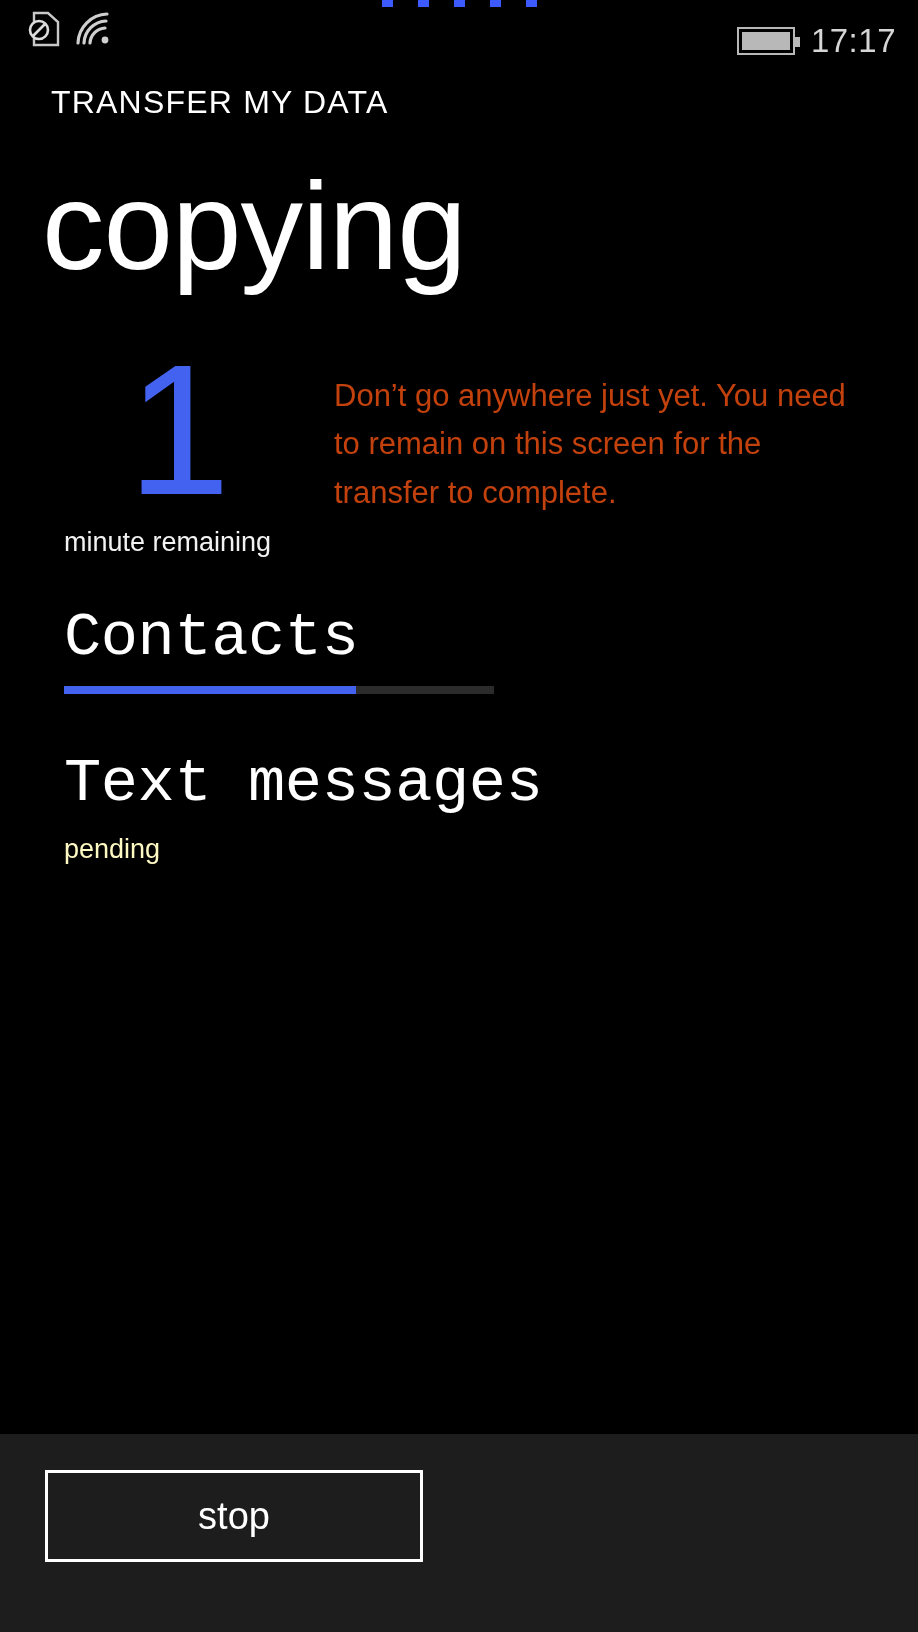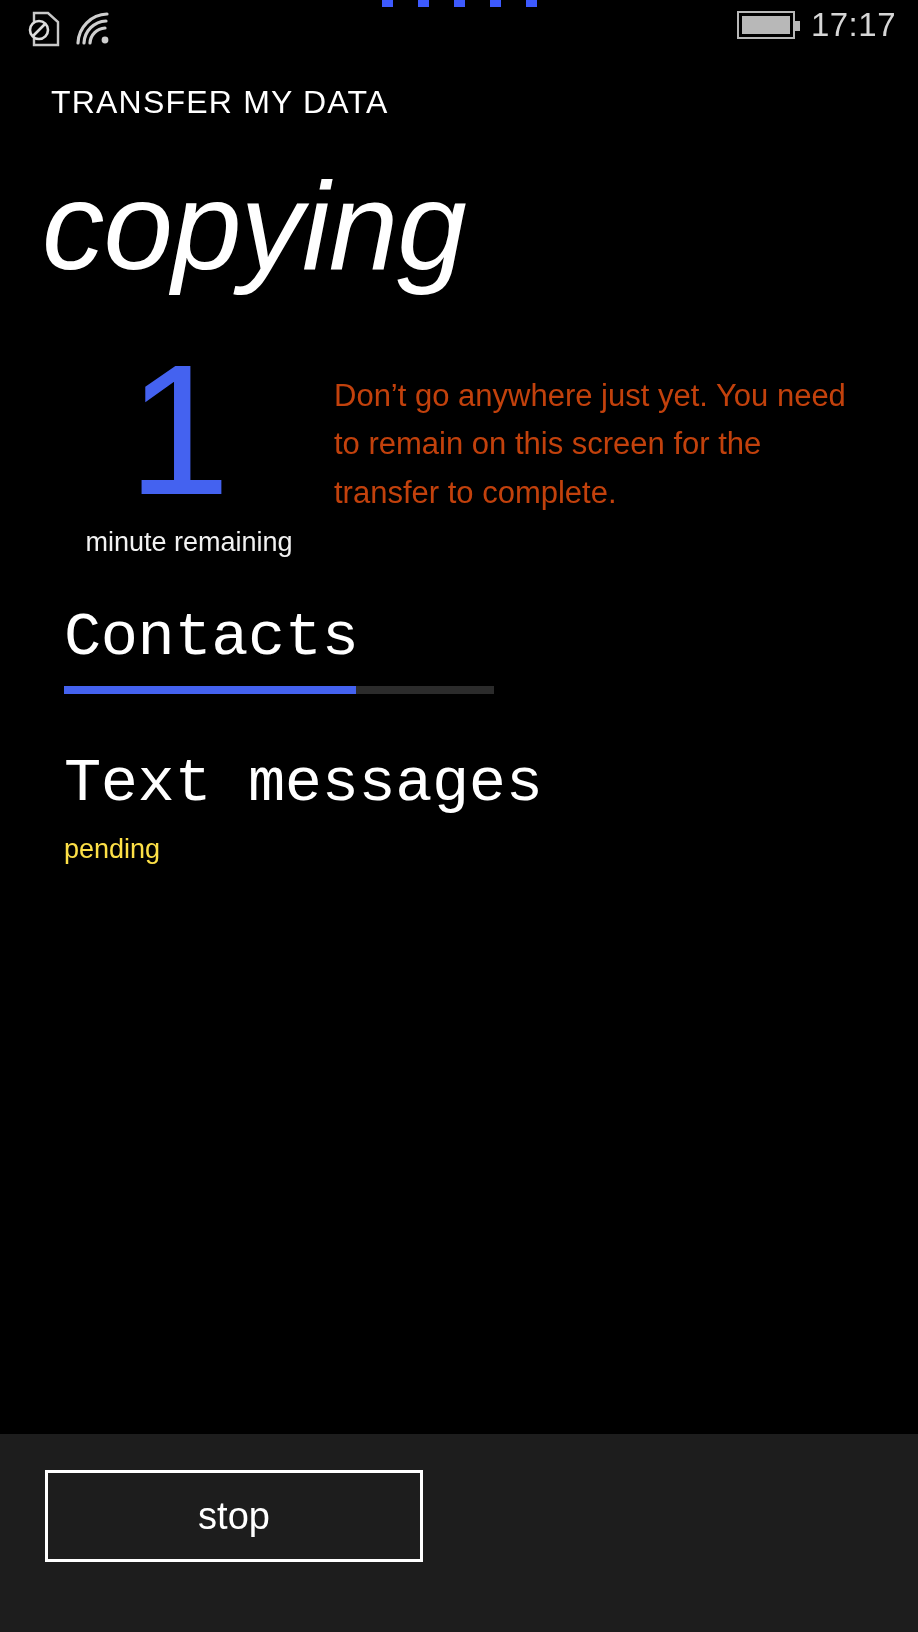--- a/index.html
+++ b/index.html
@@ -27,21 +27,21 @@
   .icon-sim  { width:34px; height:36px; display:block; }
   .icon-wifi { width:38px; height:34px; display:block; }
 
   .dots {
     position:absolute; top:-4px; left:0; width:918px;
     display:flex; justify-content:center; gap:25px;
   }
   .dot { width:11px; height:11px; background:#3d5afe; }
 
   .sb-right {
-    position:absolute; right:22px; top:8px;
+    position:absolute; right:22px; top:24px;
     display:flex; align-items:center; gap:16px;
   }
   .battery {
     position:relative; width:58px; height:28px;
     border:2px solid #b8b8b8; background:transparent;
   }
   .battery .fill {
     position:absolute; left:3px; top:3px; right:3px; bottom:3px;
     background:#b8b8b8;
   }
@@ -55,34 +55,33 @@
   }
 
   
   .app-title {
     position:absolute; left:51px; top:84px;
     font-size:32px; letter-spacing:1.2px; color:#fff; font-weight:400;
   }
   .page-title {
     position:absolute; left:42px; top:160px;
     font-size:125px; font-weight:300; color:#fff;
-    line-height:1.05; letter-spacing:-1px;font-style:italic;
+    line-height:1.05; letter-spacing:-1px;
   }
 
   
   .eta-wrap { position:absolute; left:0; top:355px; width:918px; }
   .eta-number {
     position:absolute; left:64px; top:0; width:230px;
     text-align:center;
     font-size:185px; font-weight:300; line-height:0.82;
     color:#4462f0;
   }
   .eta-label {
     position:absolute; left:64px; top:172px; width:250px;
-    text-align:center;
     font-size:27px; color:#f2f2f2; font-weight:400;
   }
   .eta-note {
     position:absolute; left:334px; top:17px; width:530px;
     font-size:31px; line-height:1.56; color:#c2410c; font-weight:400;
   }
 
   
   .tasks { position:absolute; left:64px; top:600px; width:800px; }
   .task { position:relative; }
@@ -95,21 +94,21 @@
     width:430px; height:8px; background:#2b2b2b;
     margin-top:10px;
   }
   .progress-fill {
     position:absolute; left:0; top:0; height:8px; background:#4462f0;
   }
   .task-status {
     margin-top:13px;
     font-size:27px; color:#f0f0f0; font-weight:400;
   }
-  .task-status.muted { color:#fde047; }
+  .task-status.muted { color:#fef9c3; }
   .task.second { margin-top:52px; }
 
   
   .appbar {
     position:absolute; left:0; bottom:0; width:918px; height:198px;
     background:#1d1d1d;
     padding-left:34px;
   }
   .stop-button {
     position:absolute; left:45px; top:36px;

